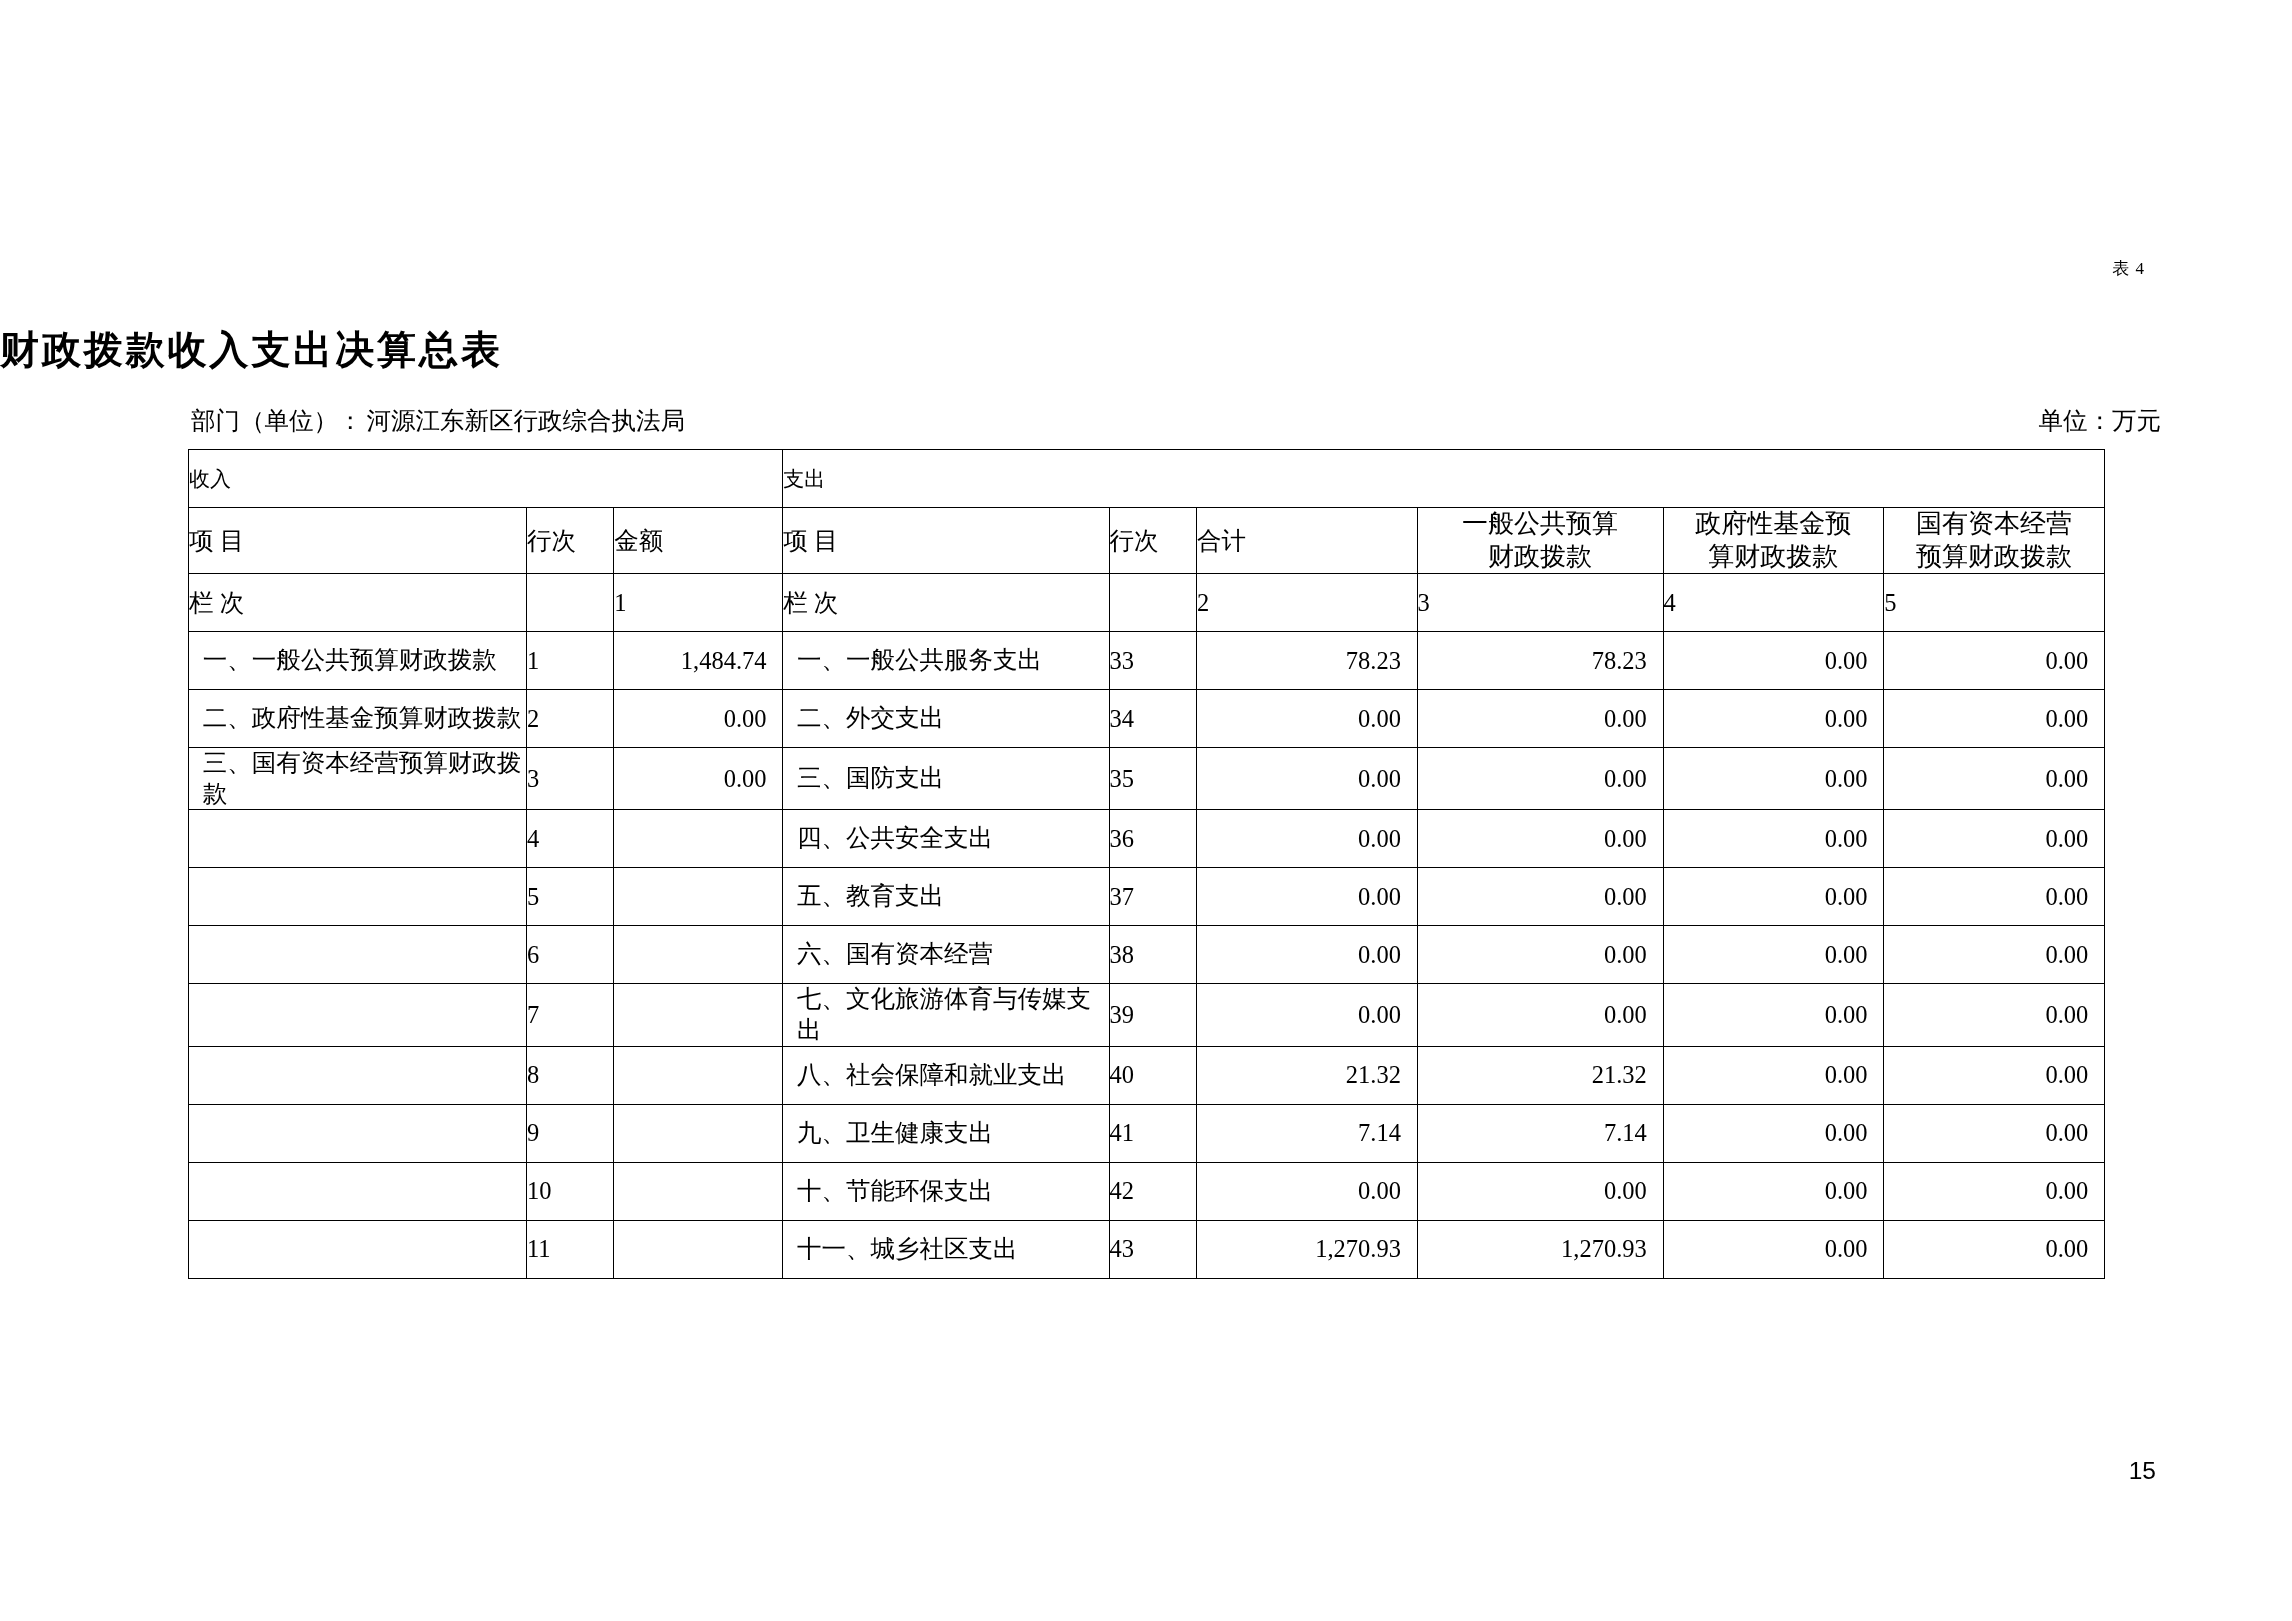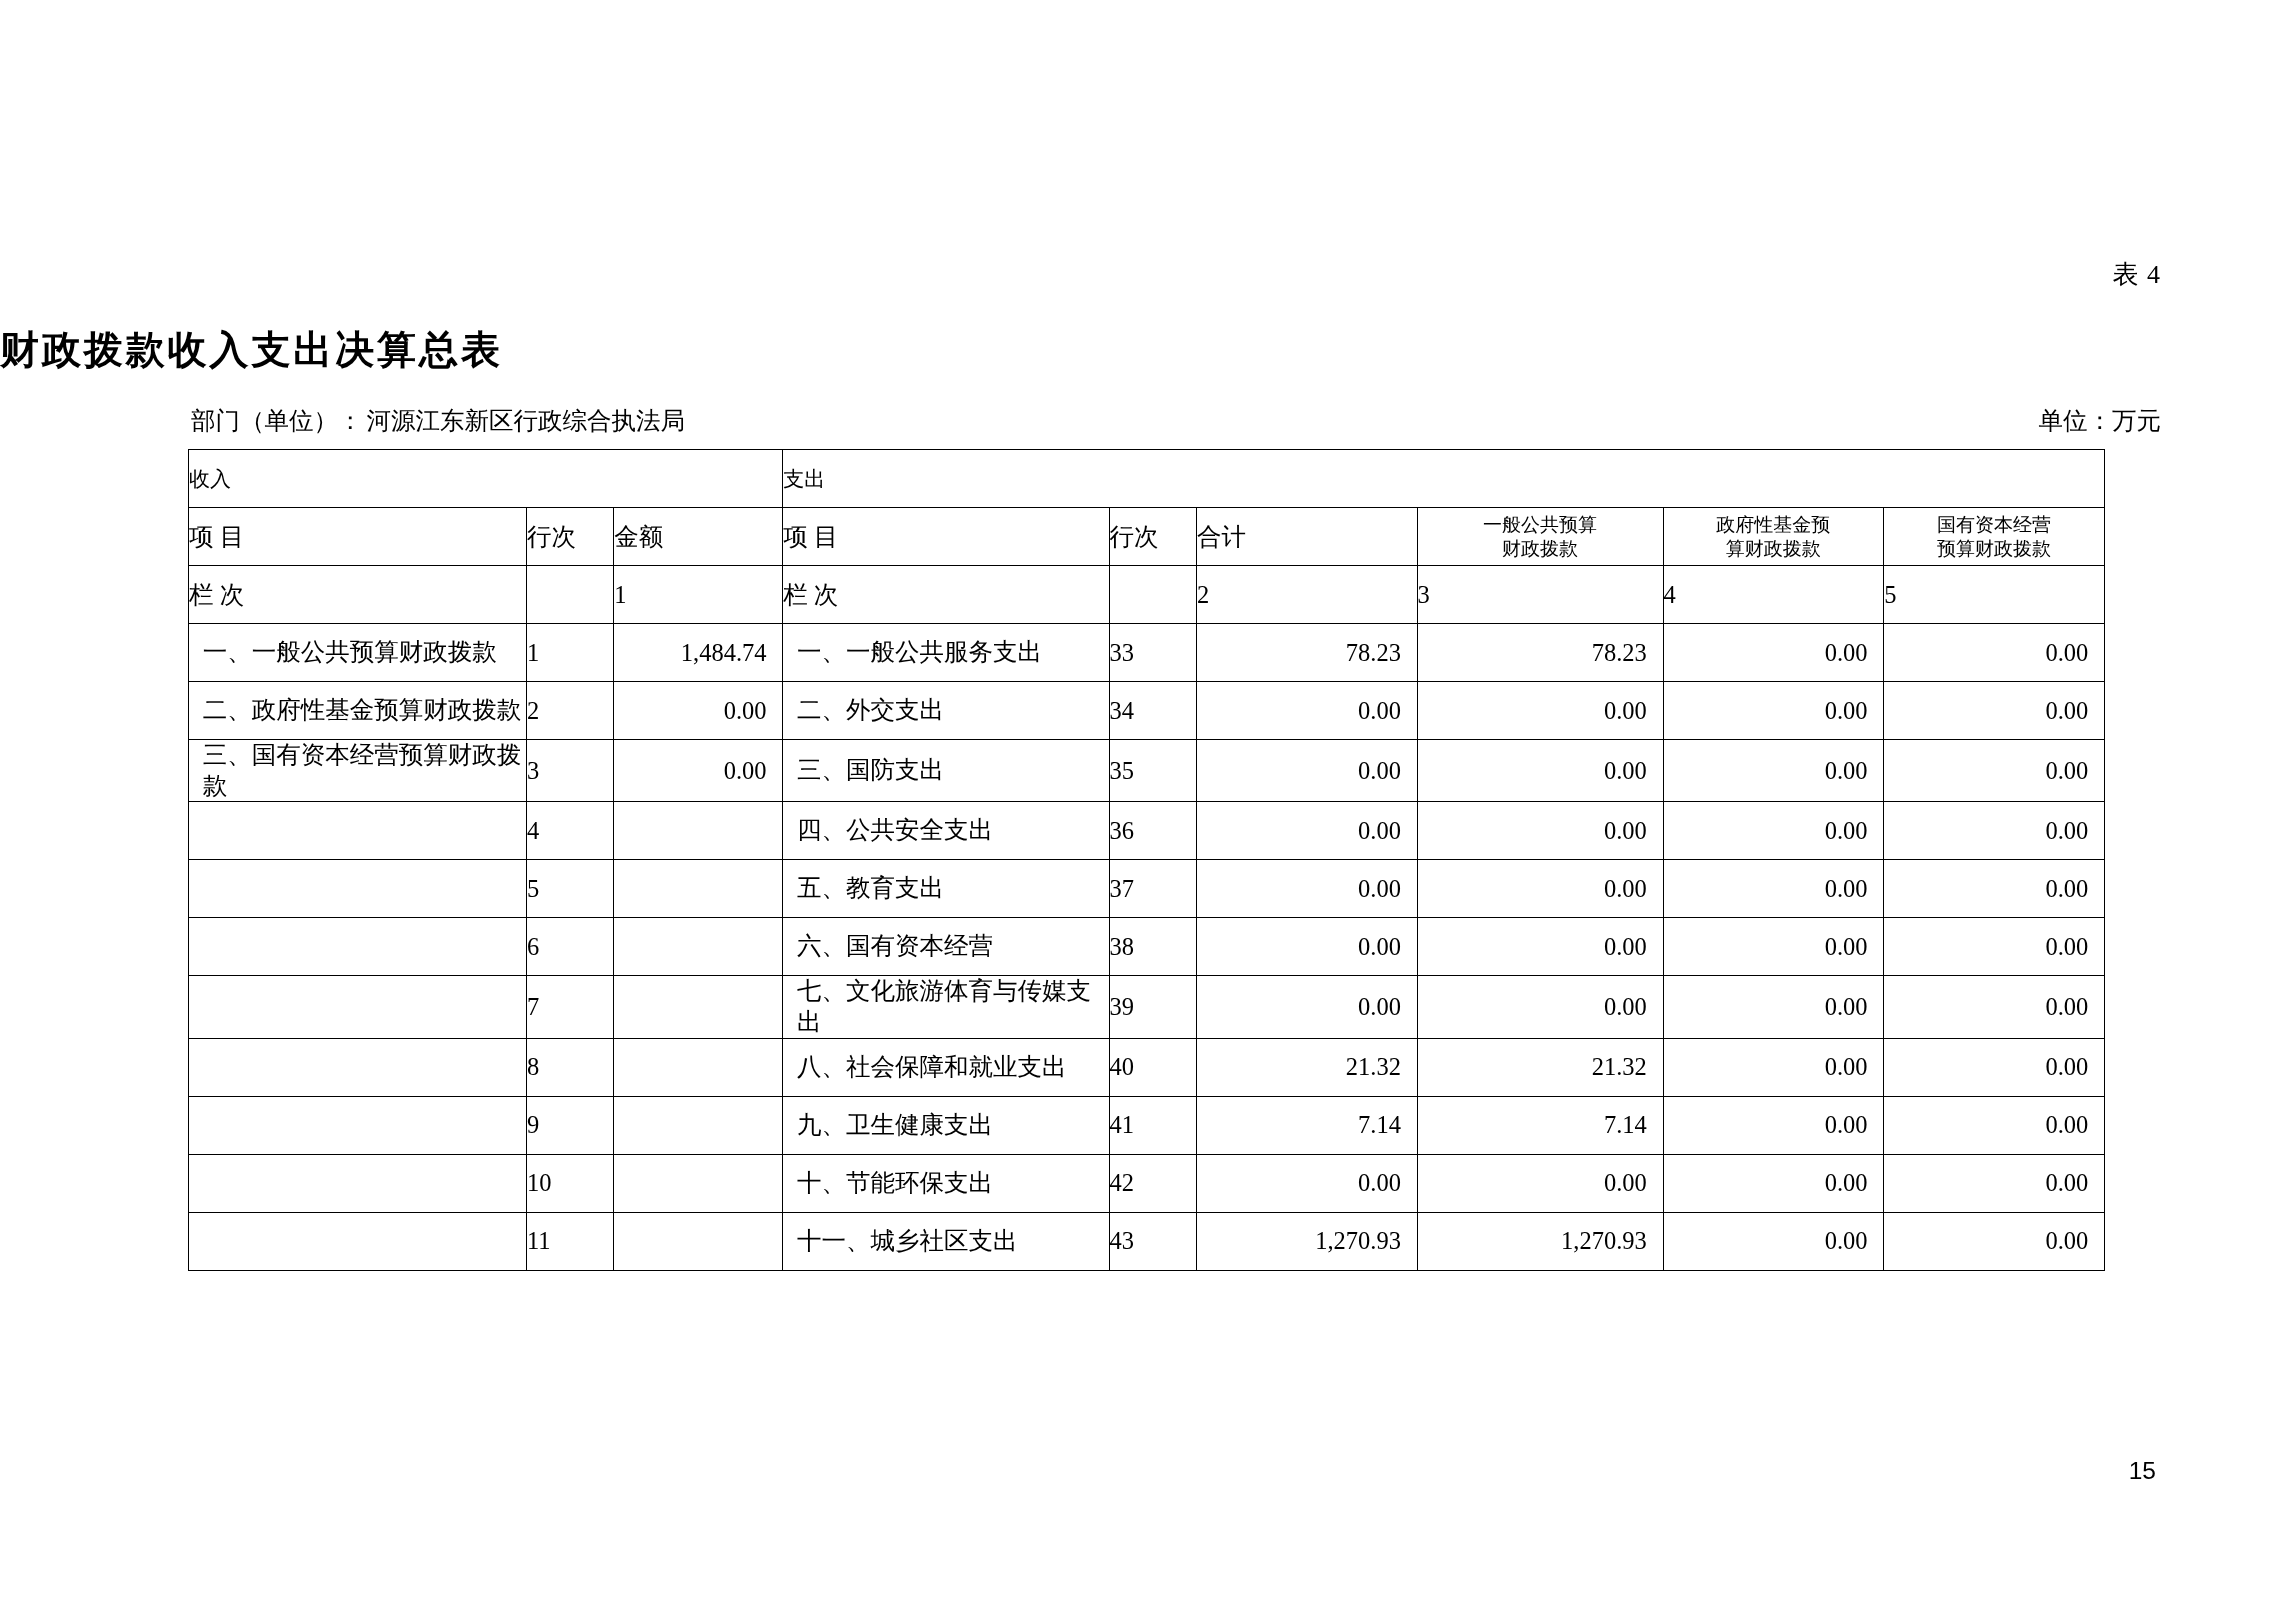--- a/index.html
+++ b/index.html
@@ -16,23 +16,23 @@
     overflow: hidden;
   }
   .page {
     position: absolute;
     left: 0; top: 0;
     width: 2293px;
     height: 1621px;
   }
   .table-no {
     position: absolute;
-    right: 132px;
+    right: 148px;
     top: 257px;
-    font-size: 26px;
+    font-size: 17px;
     letter-spacing: 1px;
   }
   .doc-title {
     position: absolute;
     left: 0;
     right: 0;
     top: 323px;
     text-align: left;
     font-size: 39px;
     font-weight: bold;
@@ -75,21 +75,21 @@
     border: 1px solid #000000;
     padding: 0;
     font-weight: normal;
     vertical-align: middle;
     height: 57px;
   }
   .c-center { }
   .c-left { text-align: left; padding-left: 13.7px !important; }
   .c-right { text-align: right; padding-right: 15.7px !important; }
   .hdr-group { text-align: left; font-size: 21px; }
-  .hdr-two-line { line-height: 1.25; text-align: center; font-size: 19px; }
+  .hdr-two-line { line-height: 1.25; text-align: center; font-size: 26px; }
   .cell-tall { height: 73px; font-family: Liberation Serif, serif; }
   .row-item { line-height: 1.25; margin-left: 24px; }
   .page-num {
     position: absolute;
     right: 137px;
     top: 1457px;
     font-size: 24.5px;
     font-family: "Liberation Sans", sans-serif;
   }
 </style>

